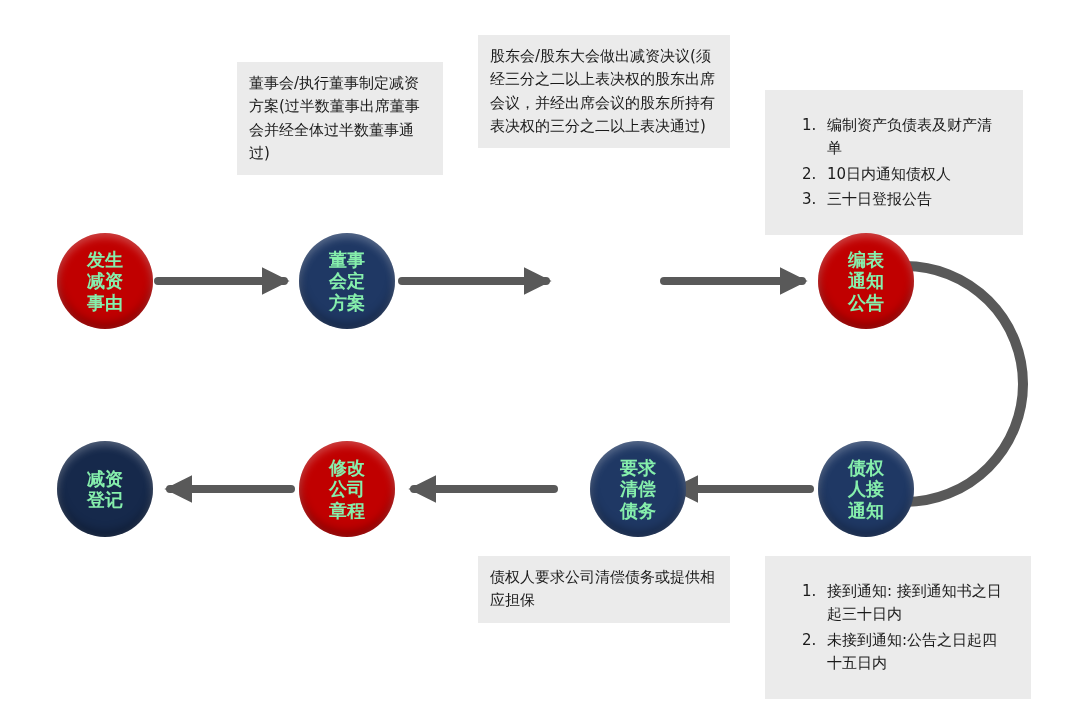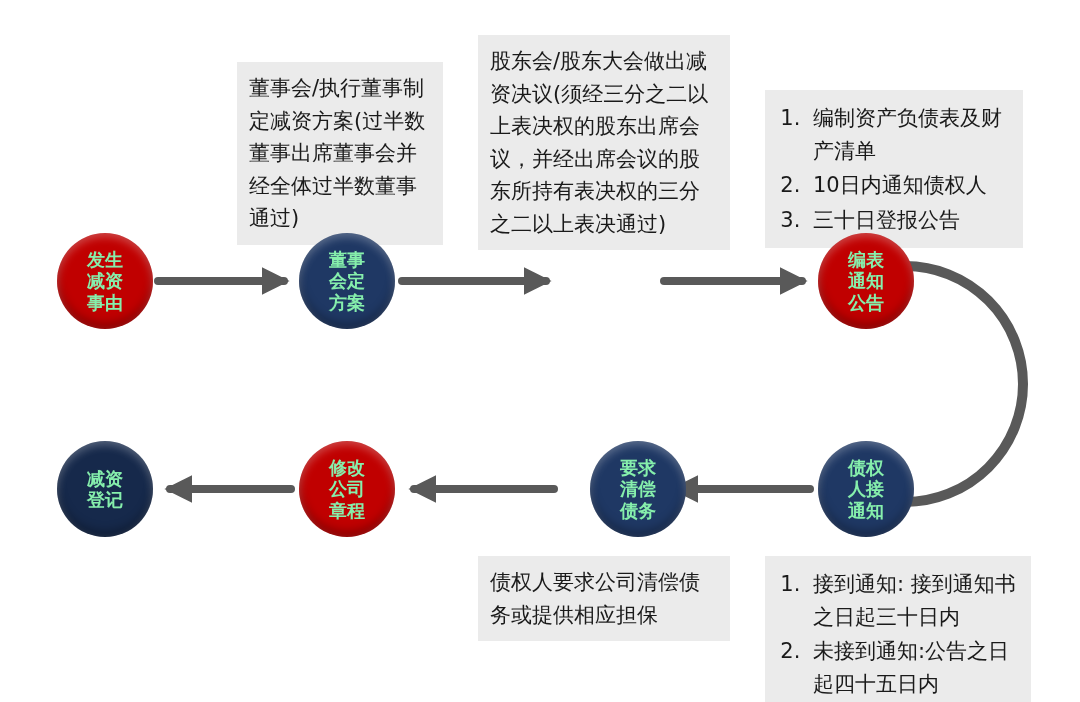--- a/index.html
+++ b/index.html
@@ -20,27 +20,27 @@
   #n1{left:57px;top:233px;}
   #n2{left:299px;top:233px;text-align:right;}
   #n3{left:562px;top:233px;}
   #n4{left:818px;top:233px;}
   #n5{left:818px;top:441px;}
   #n6{left:590px;top:441px;}
   #n7{left:299px;top:441px;}
   #n8{left:57px;top:441px;}
 
   .note{position:absolute;box-sizing:border-box;background:var(--note-bg,#ebebeb);
-        color:var(--note-text,#1a1a1a);font-size:21px;line-height:1.55;padding:10px 12px;}
+        color:var(--note-text,#1a1a1a);font-size:15px;line-height:1.55;padding:10px 12px;}
   #note-board{left:237px;top:62px;width:206px;}
   #note-shareholder{left:478px;top:35px;width:252px;}
   #note-announce{left:765px;top:90px;width:258px;}
   #note-repay{left:478px;top:556px;width:252px;}
   #note-deadlines{left:765px;top:556px;width:266px;}
-  .note ol{margin:0;padding-left:30px;}
+  .note ol{margin:14px;padding-left:30px;}
   .note li{padding-left:6px;margin:2px 0;}
 </style>
 </head>
 <body>
 
 <div class="stage">
 
   <svg class="connectors" viewBox="0 0 1080 702">
     <defs>
       <marker id="ah" viewBox="0 0 10 10" refX="8" refY="5" markerWidth="3.5" markerHeight="3.5" orient="auto-start-reverse">

